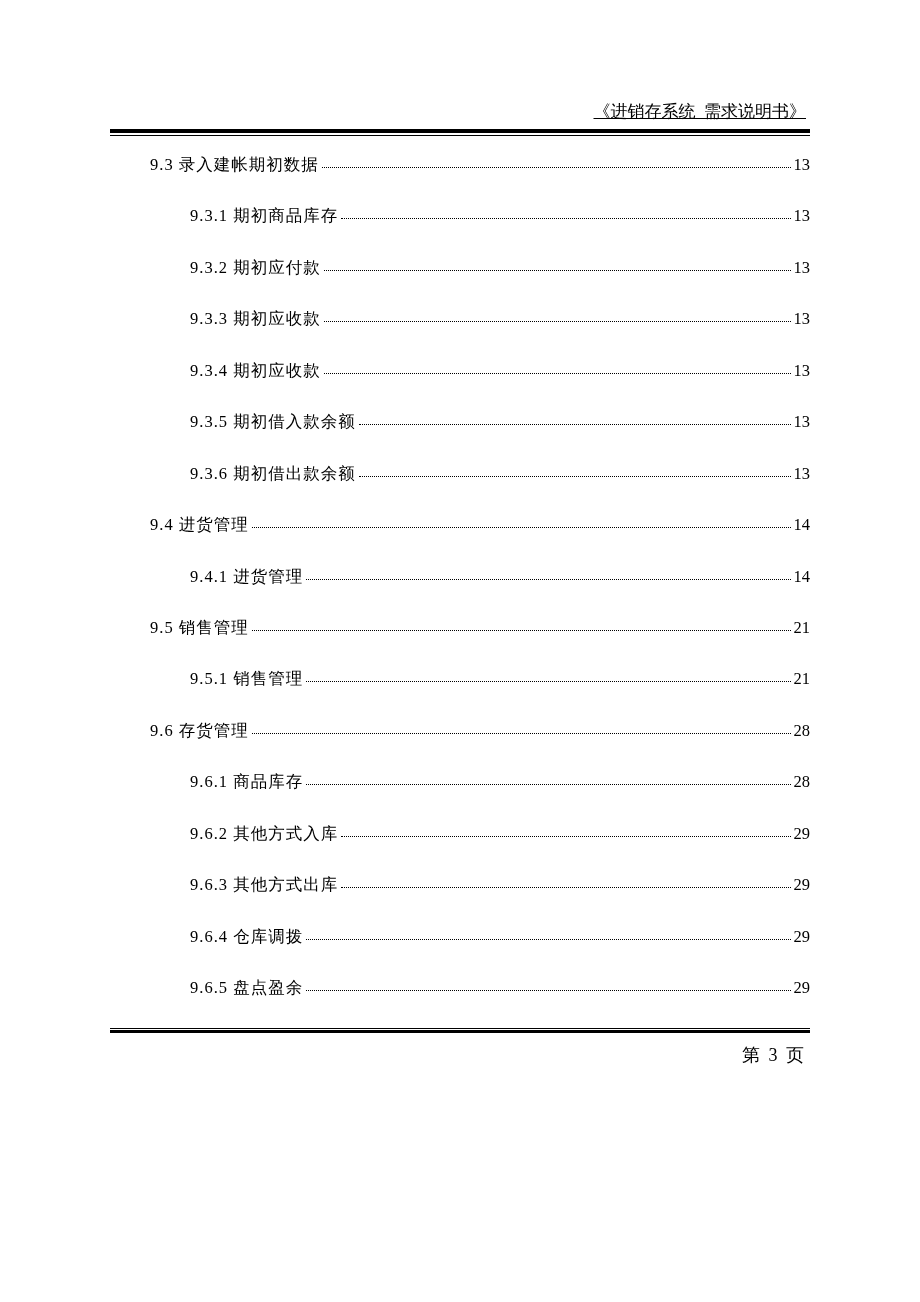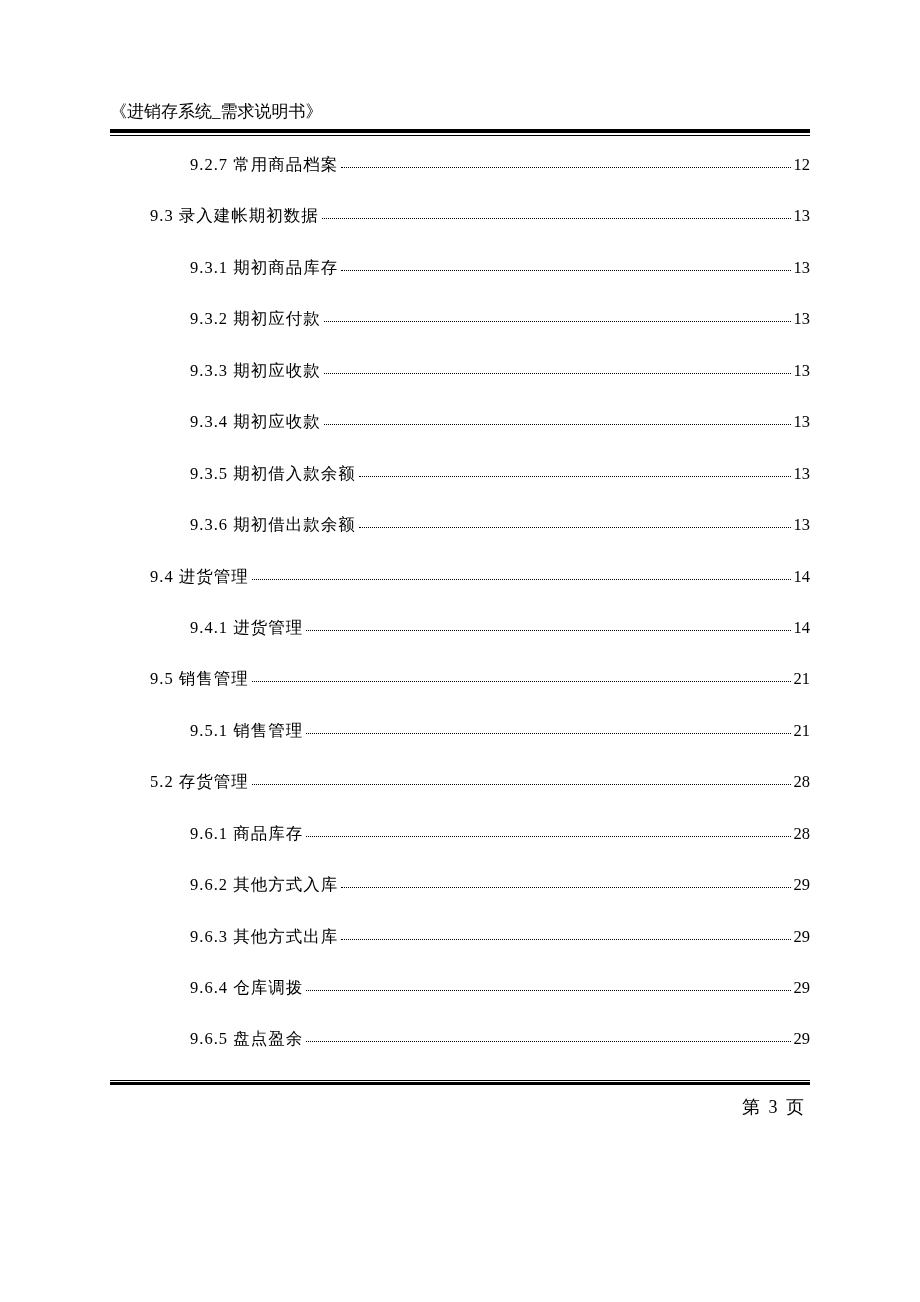--- a/index.html
+++ b/index.html
@@ -11,24 +11,26 @@
       position: relative;
     }
     .page {
       position: absolute;
       left: 110px;
       right: 110px;
       top: 100px;
       bottom: 100px;
     }
     .header-title {
+      text-align: right;
       font-size: 17px;
       color: #000;
       margin-bottom: 6px;
       padding-right: 4px;
+      text-decoration: underline;
     }
     .hr-top {
       border: none;
       border-top: 4px solid #000;
       margin-bottom: 2px;
     }
     .hr-top-thin {
       border: none;
       border-top: 1px solid #000;
       margin-bottom: 18px;
@@ -75,25 +77,20 @@
   </style>
 </head>
 <body>
 
 <div class="page">
   <div class="header-title">《进销存系统_需求说明书》</div>
   <hr class="hr-top">
   <hr class="hr-top-thin">
 
   <div class="toc" id="toc">
-      <div class="toc-entry level3">
-        <span class="toc-label">9.2.7 常用商品档案</span>
-        <span class="toc-dots"></span>
-        <span class="toc-page">12</span>
-      </div>
       <div class="toc-entry level2">
         <span class="toc-label">9.3 录入建帐期初数据</span>
         <span class="toc-dots"></span>
         <span class="toc-page">13</span>
       </div>
       <div class="toc-entry level3">
         <span class="toc-label">9.3.1 期初商品库存</span>
         <span class="toc-dots"></span>
         <span class="toc-page">13</span>
       </div>
@@ -136,21 +133,21 @@
         <span class="toc-label">9.5 销售管理</span>
         <span class="toc-dots"></span>
         <span class="toc-page">21</span>
       </div>
       <div class="toc-entry level3">
         <span class="toc-label">9.5.1 销售管理</span>
         <span class="toc-dots"></span>
         <span class="toc-page">21</span>
       </div>
       <div class="toc-entry level2">
-        <span class="toc-label">5.2 存货管理</span>
+        <span class="toc-label">9.6 存货管理</span>
         <span class="toc-dots"></span>
         <span class="toc-page">28</span>
       </div>
       <div class="toc-entry level3">
         <span class="toc-label">9.6.1 商品库存</span>
         <span class="toc-dots"></span>
         <span class="toc-page">28</span>
       </div>
       <div class="toc-entry level3">
         <span class="toc-label">9.6.2 其他方式入库</span>

